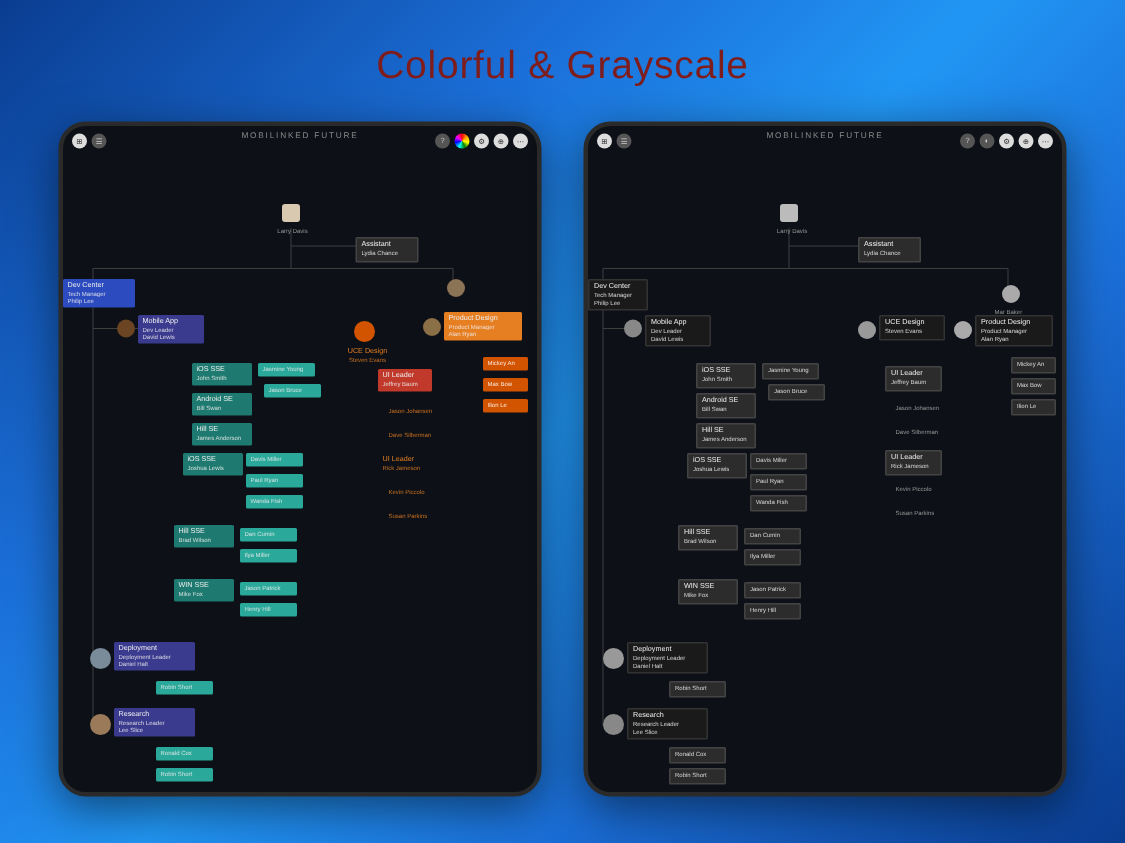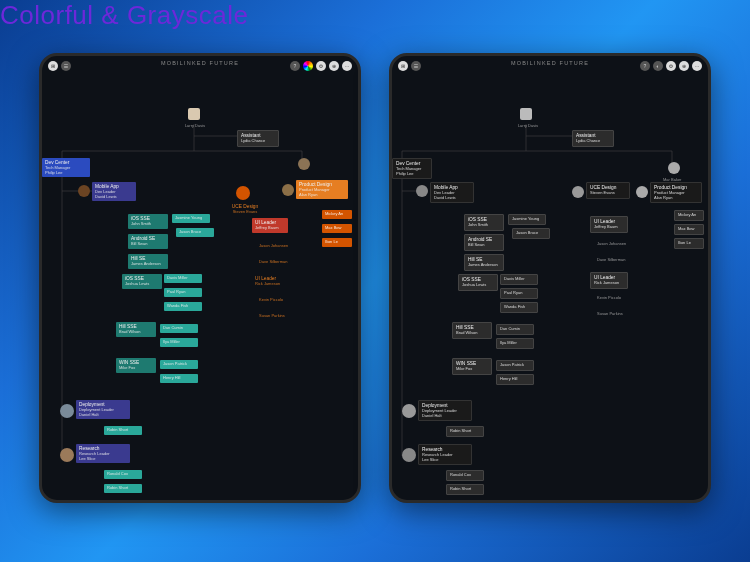--- a/index.html
+++ b/index.html
@@ -4,23 +4,24 @@
 <style>
   * { margin: 0; padding: 0; box-sizing: border-box; }
   body {
     width: 750px; height: 562px;
     background: linear-gradient(135deg, #0a3d91 0%, #1b6fd8 30%, #2196f3 50%, #1b6fd8 70%, #0a3d91 100%);
     font-family: -apple-system, Helvetica, Arial, sans-serif;
     overflow: hidden;
     position: relative;
   }
   .title {
-    width: 100%; text-align: left;
-    color: #6d28d9; font-size: 26px; font-weight: 300;
+    width: 100%; text-align: center;
+    color: #7f1d1d; font-size: 26px; font-weight: 300;
     letter-spacing: 0.5px;
+    padding-top: 28px;
   }
   .tablets { display: flex; justify-content: center; gap: 28px; margin-top: 22px; }
   .tablet {
     width: 322px; height: 450px;
     background: #0d1117;
     border-radius: 18px;
     border: 3px solid #2a2a2a;
     box-shadow: 0 8px 30px rgba(0,0,0,0.5);
     position: relative;
     overflow: hidden;

